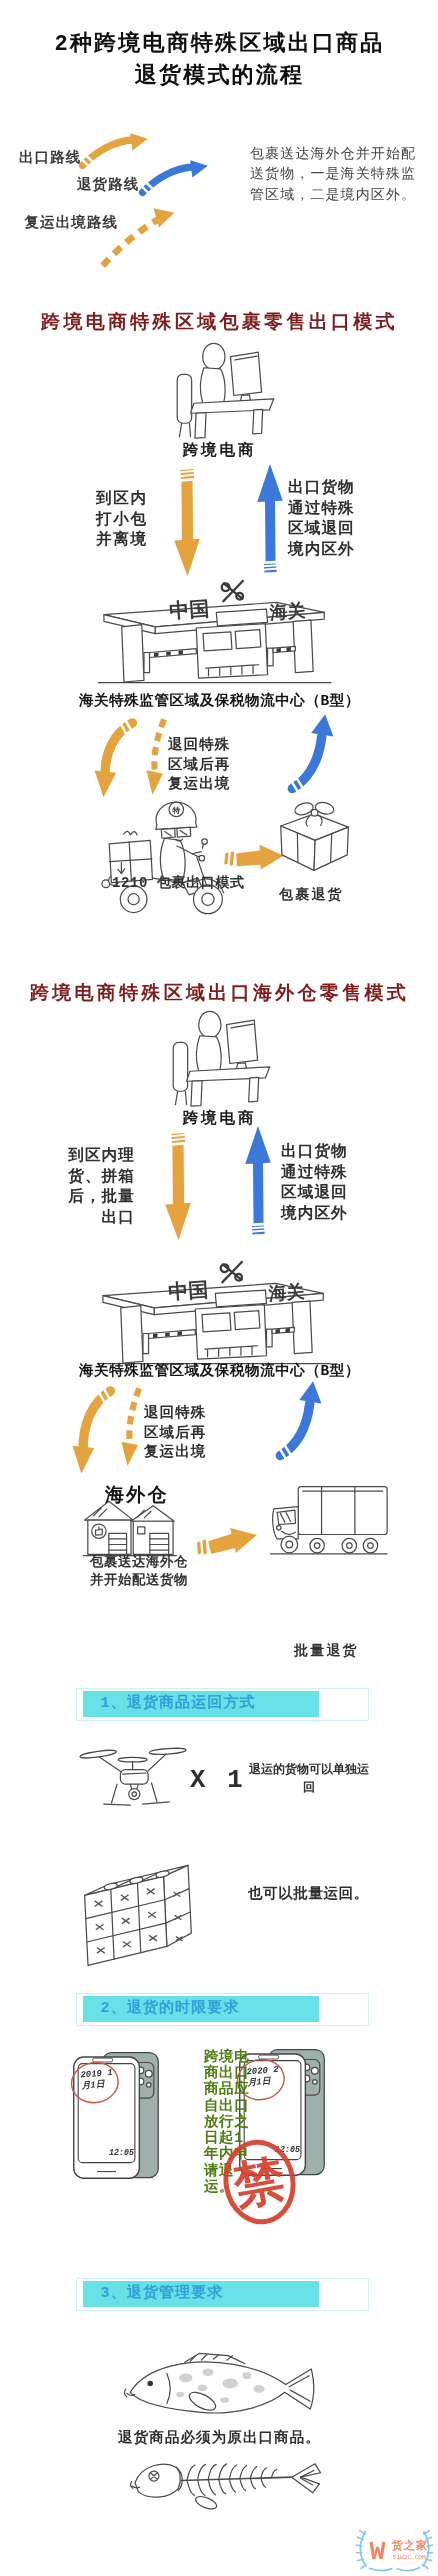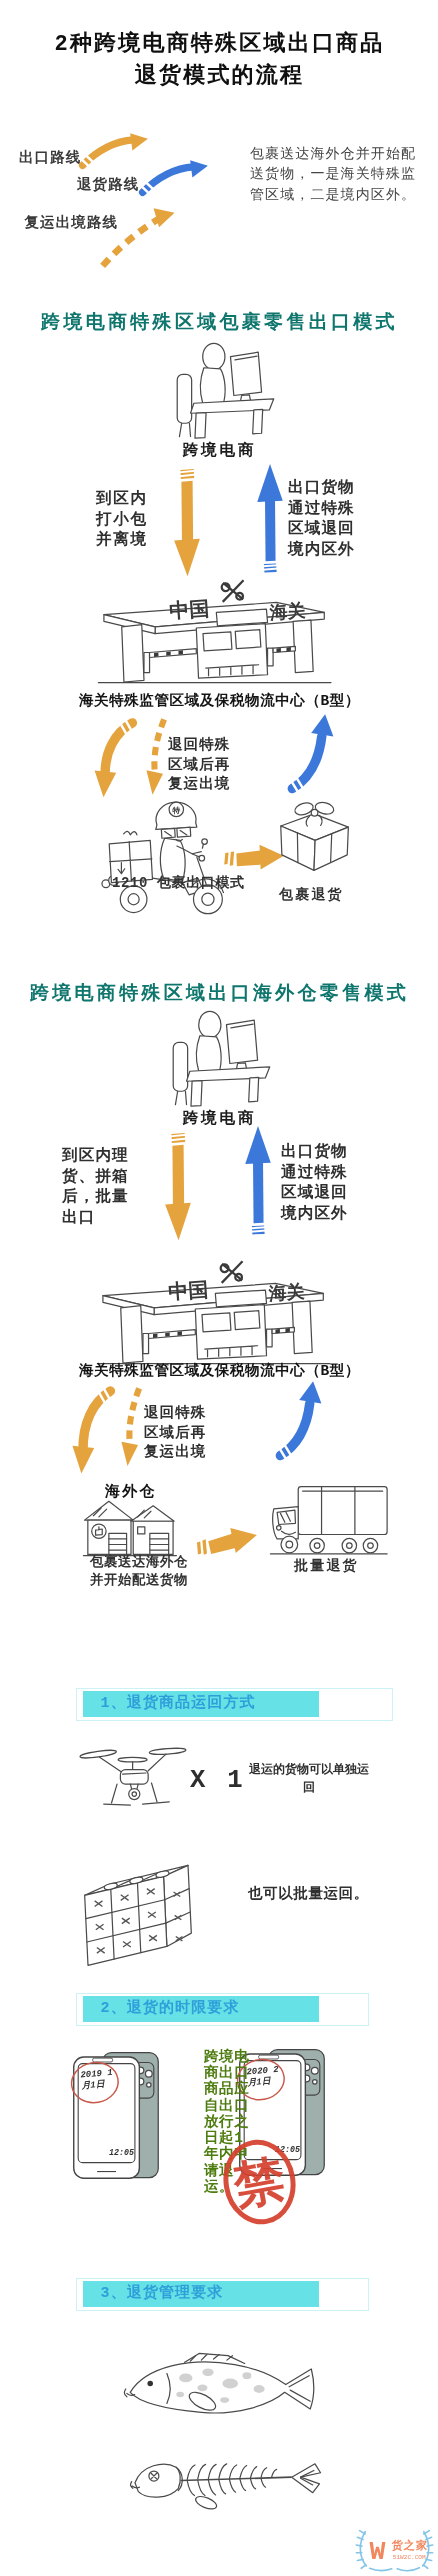--- a/index.html
+++ b/index.html
@@ -1,21 +1,21 @@
 <!DOCTYPE html>
 <html style="font-size:9px"><head>
 <meta charset="utf-8">
 <style>
   html,body{margin:0;padding:0;background:#fff;}
   .page{position:relative;width:439px;height:2576px;background:#ffffff;overflow:hidden;
         font-family:Liberation Mono, monospace;color:#2b2b2b;}
   .abs{position:absolute;}
   .ctr{left:0;right:0;text-align:center;}
   .title{font-size:22px;font-weight:bold;letter-spacing:2.2px;line-height:1.45;color:#101010;}
-  .h-sec{font-size:19px;font-weight:bold;letter-spacing:3.3px;color:#0f766e;}
+  .h-sec{font-size:19px;font-weight:bold;letter-spacing:3.3px;color:#7f1d1d;}
   .h-sub{font-size:18px;font-weight:bold;letter-spacing:3.9px;color:#141414;}
   .lbl{font-size:14.5px;font-weight:600;letter-spacing:1.1px;color:#3a3a3a;}
   .merchant{font-size:15.6px;font-weight:bold;letter-spacing:2.8px;color:#1c1c1c;}
   .facility{font-size:14.5px;font-weight:bold;letter-spacing:0.6px;color:#141414;}
   .flowtxt{font-size:15.6px;font-weight:600;line-height:1.32;color:#2f2f2f;}
   .note{font-size:14px;font-weight:500;line-height:1.45;letter-spacing:1.1px;color:#454545;}
   .cap{font-size:14px;font-weight:600;color:#333;}
   .banner-frame{position:absolute;width:291px;height:31px;border:1.1px solid #CDF2F5;}
   .banner{position:absolute;left:5.6px;top:2.2px;width:236px;height:25.6px;background:#66E1E6;
           font-size:15px;font-weight:bold;letter-spacing:1.1px;color:#2F9FDA;line-height:25.6px;
@@ -214,21 +214,21 @@
     <path d="M11,6 L40,3 M12,13 L41,10" stroke="#fff" stroke-width="3.5" fill="none"></path>
   </svg>
   <svg class="abs" style="left:244px;top:1125px;" width="28" height="110" viewBox="0 0 50 198">
     <g fill="#3B78DA">
       <path d="M25,2 L2,70 L48,68 Z"></path>
       <path d="M16,64 L34,63 L35,176 L17,177 Z"></path>
       <path d="M14,182 L36,181 L37,196 L15,197 Z"></path>
     </g>
     <path d="M12,186 L39,184 M12,192 L39,190" stroke="#fff" stroke-width="3.5" fill="none"></path>
   </svg>
-  <div class="abs flowtxt" style="left:62px;top:1146px;width:73px;letter-spacing:1.1px;">到区内理货、拼箱后，批量出口</div>
+  <div class="abs flowtxt" style="left:62px;top:1146px;width:73px;letter-spacing:1.1px;text-align:right;">到区内理货、拼箱后，批量出口</div>
   <div class="abs flowtxt" style="left:281px;top:1142px;width:70px;letter-spacing:1.1px;">出口货物通过特殊区域退回境内区外</div>
 
   <svg class="abs" style="left:96px;top:1240px;" width="237" height="128" viewBox="0 0 425 230">
     <line class="ln2" x1="2" y1="222" x2="420" y2="222" stroke-width="2.6"></line>
     <polygon class="ln" points="12,100 322,78 408,96 104,122"></polygon>
     <polygon class="ln" points="104,122 408,96 408,108 104,134"></polygon>
     <polygon class="ln" points="12,100 104,122 104,134 12,112"></polygon>
     <polygon class="ln" points="44,122 80,118 84,218 48,221"></polygon>
     <polygon class="ln" points="214,96 304,90 306,114 216,120"></polygon>
     <polygon class="ln" points="178,124 302,116 306,208 182,214"></polygon>
@@ -264,21 +264,21 @@
     <path d="M36,8 C22,44 15,80 20,114" stroke="#E5A33D" stroke-width="11" fill="none" stroke-dasharray="15 11"></path>
     <path d="M4,104 L34,110 L15,148 Z" fill="#E5A33D"></path>
   </svg>
   <div class="abs" style="left:144px;top:1404px;width:65px;font-size:14.5px;font-weight:600;line-height:1.35;letter-spacing:1.1px;color:#2f2f2f;">退回特殊区域后再复运出境</div>
   <svg class="abs" style="left:269px;top:1379px;" width="56" height="86" viewBox="0 0 100 155">
     <path d="M20,138 C50,120 68,86 73,44" stroke="#3B78DA" stroke-width="17" fill="none" stroke-linecap="round"></path>
     <path d="M54,38 L94,44 L79,4 Z" fill="#3B78DA"></path>
     <path d="M15,119 L33,149 M23,111 L41,141" stroke="#fff" stroke-width="4.5" fill="none"></path>
   </svg>
 
-  <div class="abs" style="left:105px;top:1482px;font-size:15px;font-weight:bold;letter-spacing:2.2px;color:#141414;">海外仓</div>
+  <div class="abs" style="left:105px;top:1482px;font-size:19px;font-weight:bold;letter-spacing:2.2px;color:#141414;">海外仓</div>
   <svg class="abs" style="left:82px;top:1498px;" width="103" height="62" viewBox="0 0 185 112">
     <polygon class="ln" points="4,40 48,6 92,40"></polygon>
     <rect class="ln" x="10" y="40" width="78" height="62"></rect>
     <polygon class="ln" points="88,42 128,14 166,42"></polygon>
     <rect class="ln" x="92" y="42" width="72" height="60"></rect>
     <path class="ln2" d="M20,32 L34,18 M30,34 L44,20 M100,34 L112,22 M112,36 L124,24"></path>
     <circle class="ln" cx="30" cy="60" r="13"></circle>
     <path class="ln2" d="M24,58 L36,56 L36,66 L24,67 Z M30,52 L30,58"></path>
     <rect class="ln" x="48" y="64" width="32" height="38"></rect>
     <path class="ln2" d="M48,74 L80,74 M48,84 L80,84 M48,94 L80,94"></path>
@@ -307,24 +307,24 @@
       <circle class="ln" cx="42" cy="112" r="6"></circle>
     <circle class="ln" cx="92" cy="114" r="13"></circle>
       <circle class="ln" cx="92" cy="114" r="5"></circle>
     <circle class="ln" cx="150" cy="114" r="13"></circle>
       <circle class="ln" cx="150" cy="114" r="5"></circle>
     <circle class="ln" cx="188" cy="114" r="13"></circle>
       <circle class="ln" cx="188" cy="114" r="5"></circle>
     <line class="ln2" x1="8" y1="129" x2="218" y2="129"></line>
   </svg>
   <div class="abs" style="left:90px;top:1554px;width:99px;font-size:13.4px;font-weight:600;line-height:1.35;letter-spacing:0.6px;color:#333;">包裹送达海外仓并开始配送货物</div>
-  <div class="abs cap" style="left:294px;top:1557px;letter-spacing:2.2px;">批量退货</div>
-
-
-  <div class="banner-frame" style="left:76px;top:1688px;padding-left:24px;">
+  <div class="abs cap" style="left:294px;top:1642px;letter-spacing:2.2px;">批量退货</div>
+
+
+  <div class="banner-frame" style="left:76px;top:1688px;">
     <div class="banner">1、退货商品运回方式</div>
   </div>
 
   <svg class="abs" style="left:77px;top:1743px;" width="114" height="75" viewBox="0 0 205 135">
     <ellipse class="ln" cx="38" cy="20" rx="33" ry="5" transform="rotate(-8 38 20)"></ellipse>
     <ellipse class="ln" cx="163" cy="15" rx="33" ry="5" transform="rotate(-4 163 15)"></ellipse>
     <ellipse class="ln" cx="100" cy="30" rx="26" ry="4"></ellipse>
     <path class="ln2" d="M40,25 L80,52 M160,20 L128,50 M100,34 L100,48"></path>
     <rect class="ln" x="78" y="48" width="50" height="26" rx="9"></rect>
     <path class="ln2" d="M82,56 L124,54"></path>
@@ -431,20 +431,21 @@
       <ellipse cx="122" cy="50" rx="12" ry="8"></ellipse>
         <ellipse cx="162" cy="40" rx="10" ry="7"></ellipse>
       <ellipse cx="202" cy="60" rx="14" ry="9"></ellipse>
         <ellipse cx="152" cy="68" rx="9" ry="6"></ellipse>
       <ellipse cx="232" cy="46" rx="8" ry="6"></ellipse>
         <ellipse cx="254" cy="70" rx="10" ry="7"></ellipse>
       <ellipse cx="192" cy="90" rx="8" ry="5"></ellipse>
         <ellipse cx="112" cy="80" rx="7" ry="5"></ellipse>
     </g>
   </svg>
+  <div class="abs ctr" style="top:2428px;font-size:14.5px;font-weight:600;letter-spacing:1.1px;color:#2f2f2f;">退货商品必须为原出口商品。</div>
   <svg class="abs" style="left:125px;top:2448px;" width="200" height="70" viewBox="0 0 360 125">
     <path class="ln" d="M18,62 C30,30 70,22 92,34 C100,42 102,58 96,72 C80,92 38,92 24,78 Z"></path>
     <path class="ln2" d="M12,60 q-5,7 2,12 M13,68 q7,5 13,2"></path>
     <circle class="ln" cx="52" cy="50" r="9"></circle>
     <path class="ln2" d="M47,45 L57,55 M47,55 L57,45"></path>
     <path class="ln2" d="M92,34 C106,44 106,66 96,76"></path>
     <line x1="100" y1="58" x2="300" y2="52" stroke="#4a4a4a" stroke-width="3"></line>
     <g class="ln2" stroke-width="2">
       <path d="M112,56 q4,-22 14,-26 M131,55 q4,-22 14,-26 M150,55 q4,-22 14,-26 M169,54 q4,-22 14,-26 M188,54 q4,-20 13,-24 M207,53 q4,-18 12,-22 M226,53 q4,-16 11,-20 M245,52 q3,-14 10,-17 M264,52 q3,-12 9,-14"></path>
       <path d="M112,58 q4,22 13,27 M131,58 q4,22 13,27 M150,57 q4,22 13,27 M169,57 q4,21 12,25 M188,56 q4,19 11,23 M207,56 q4,17 10,20 M226,55 q3,15 9,18 M245,55 q3,12 8,15"></path>

